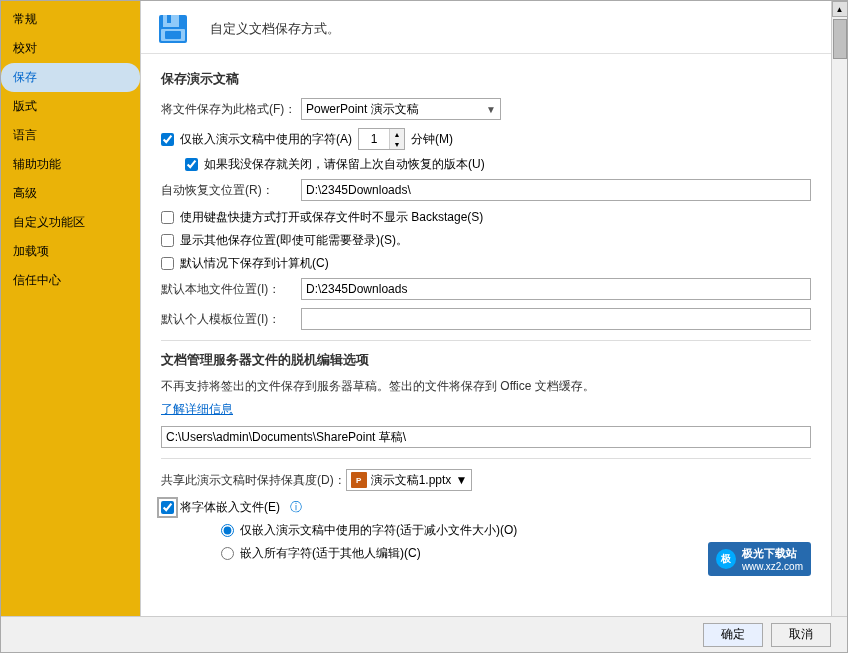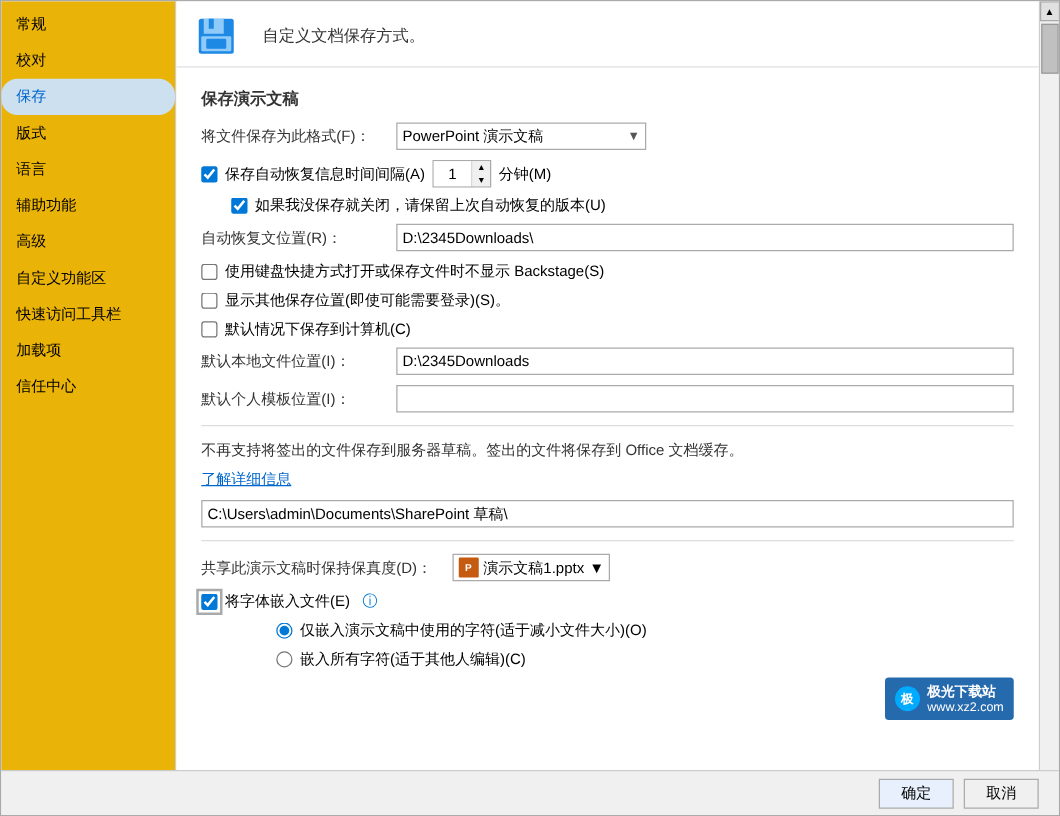--- a/index.html
+++ b/index.html
@@ -82,21 +82,21 @@
       font-weight: bold;
       color: #333;
       margin-bottom: 10px;
       margin-top: 4px;
     }
 
     .form-row {
       display: flex;
       align-items: center;
       margin-bottom: 8px;
-      gap: 16px;
+      gap: 0;
     }
 
     .form-label {
       color: #333;
       white-space: nowrap;
       min-width: 0;
     }
 
     .form-label-fixed {
       min-width: 140px;
@@ -369,23 +369,20 @@
       <div class="sidebar-item">
         <span>辅助功能</span>
       </div>
       <div class="sidebar-item">
         <span>高级</span>
       </div>
       <div class="sidebar-item">
         <span>自定义功能区</span>
       </div>
       <div class="sidebar-item">
-        <span>快速访问工具栏</span>
-      </div>
-      <div class="sidebar-item">
         <span>加载项</span>
       </div>
       <div class="sidebar-item">
         <span>信任中心</span>
       </div>
     </div>
 
     <div class="main-content">
 
       <div class="main-header">
@@ -411,21 +408,21 @@
           <span class="form-label-fixed">将文件保存为此格式(F)：</span>
           <div class="select-box" style="min-width:200px;">
             <span>PowerPoint 演示文稿</span>
             <span class="arrow">▼</span>
           </div>
         </div>
 
         
         <div class="checkbox-row">
           <input type="checkbox" checked="" style="">
-          <span>保存自动恢复信息时间间隔(A)</span>
+          <span>仅嵌入演示文稿中使用的字符(A)</span>
           <div class="number-input-wrap">
             <input type="text" class="number-input" value="1" style="">
             <div class="number-arrows">
               <button class="number-arrow">▲</button>
               <button class="number-arrow">▼</button>
             </div>
           </div>
           <span>分钟(M)</span>
         </div>
 
@@ -467,20 +464,21 @@
 
         
         <div class="form-row">
           <span class="form-label-fixed">默认个人模板位置(I)：</span>
           <input type="text" class="text-input" style="">
         </div>
 
         <div class="separator"></div>
 
         
+        <div class="subsection-title">文档管理服务器文件的脱机编辑选项</div>
 
         <p class="info-text">不再支持将签出的文件保存到服务器草稿。签出的文件将保存到 Office 文档缓存。</p>
         <a class="link">了解详细信息</a>
 
         
         <div class="form-row" style="margin-top:8px;">
           <input type="text" class="text-input" value="C:\Users\admin\Documents\SharePoint 草稿\" style="">
         </div>
 
         <div class="separator"></div>

